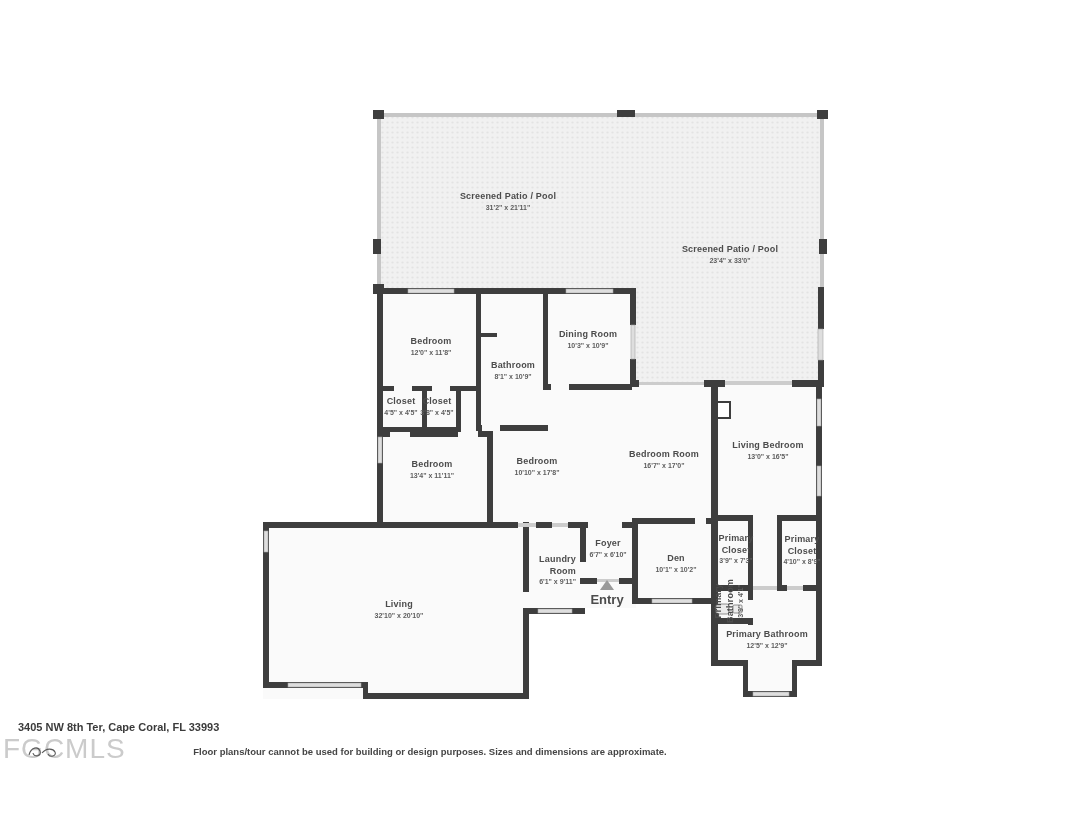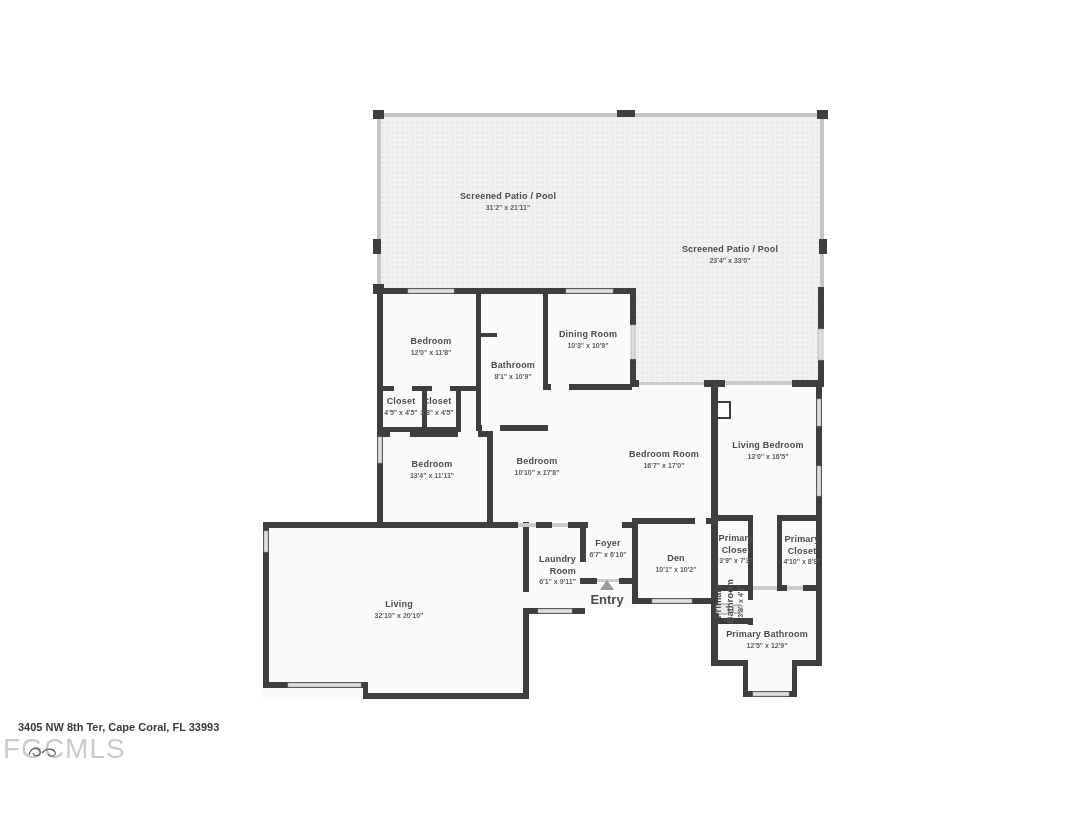--- a/index.html
+++ b/index.html
@@ -243,14 +243,15 @@
     <span class="nm">Living</span>
     <span class="dm">32'10" x 20'10"</span>
   </div>
   <div class="entry-lbl" style="left:607px;top:592px">Entry</div>
 
   <div class="address">3405 NW 8th Ter, Cape Coral, FL 33993</div>
   <div class="watermark">FGCMLS</div>
   <svg class="scribble" width="36" height="20">
     <path d="M3,13 C5,5 12,4 14,9 C16,14 8,16 7,11 M16,11 C20,6 27,6 29,10 C31,14 24,16 22,12" fill="none" stroke="#5a5a5a" stroke-width="1.1"></path>
   </svg>
+  <div class="disclaimer">Floor plans/tour cannot be used for building or design purposes. Sizes and dimensions are approximate.</div>
 
 </div>
 
 </body></html>

